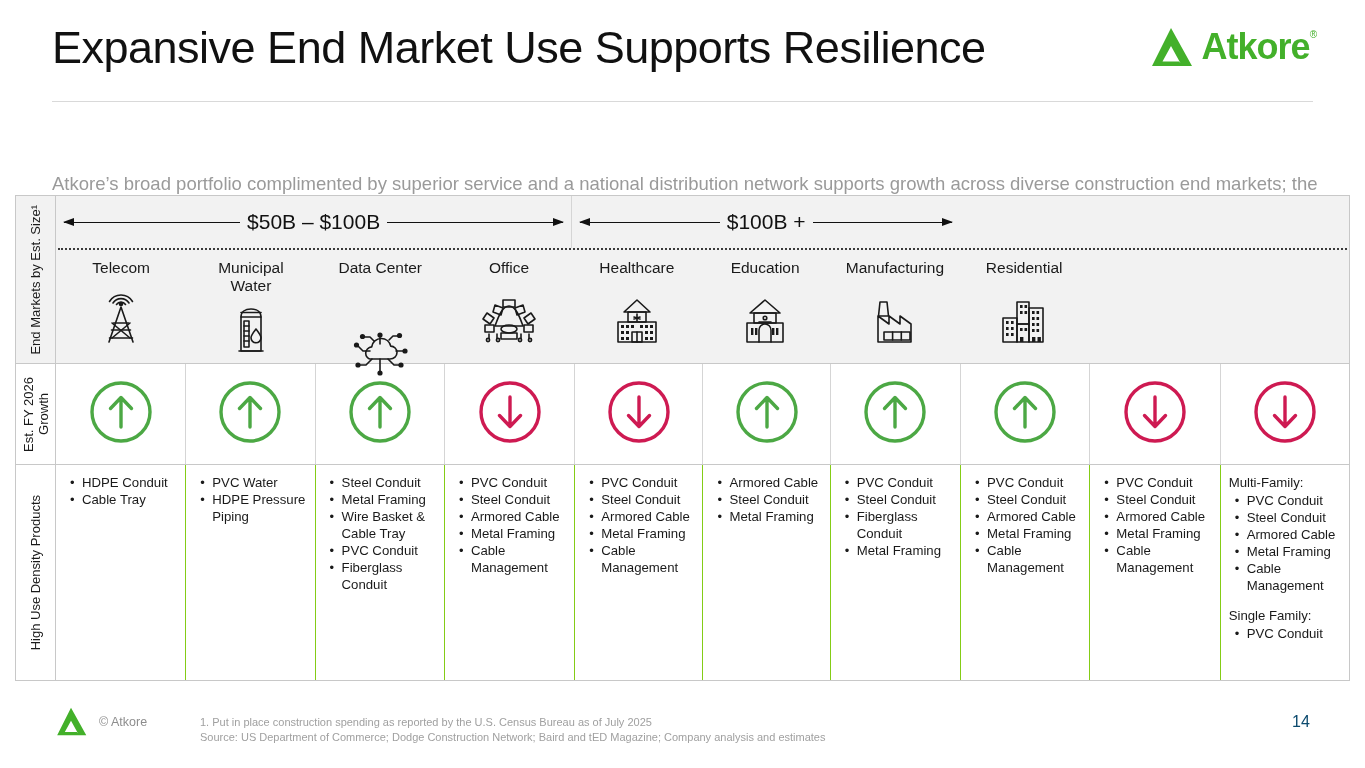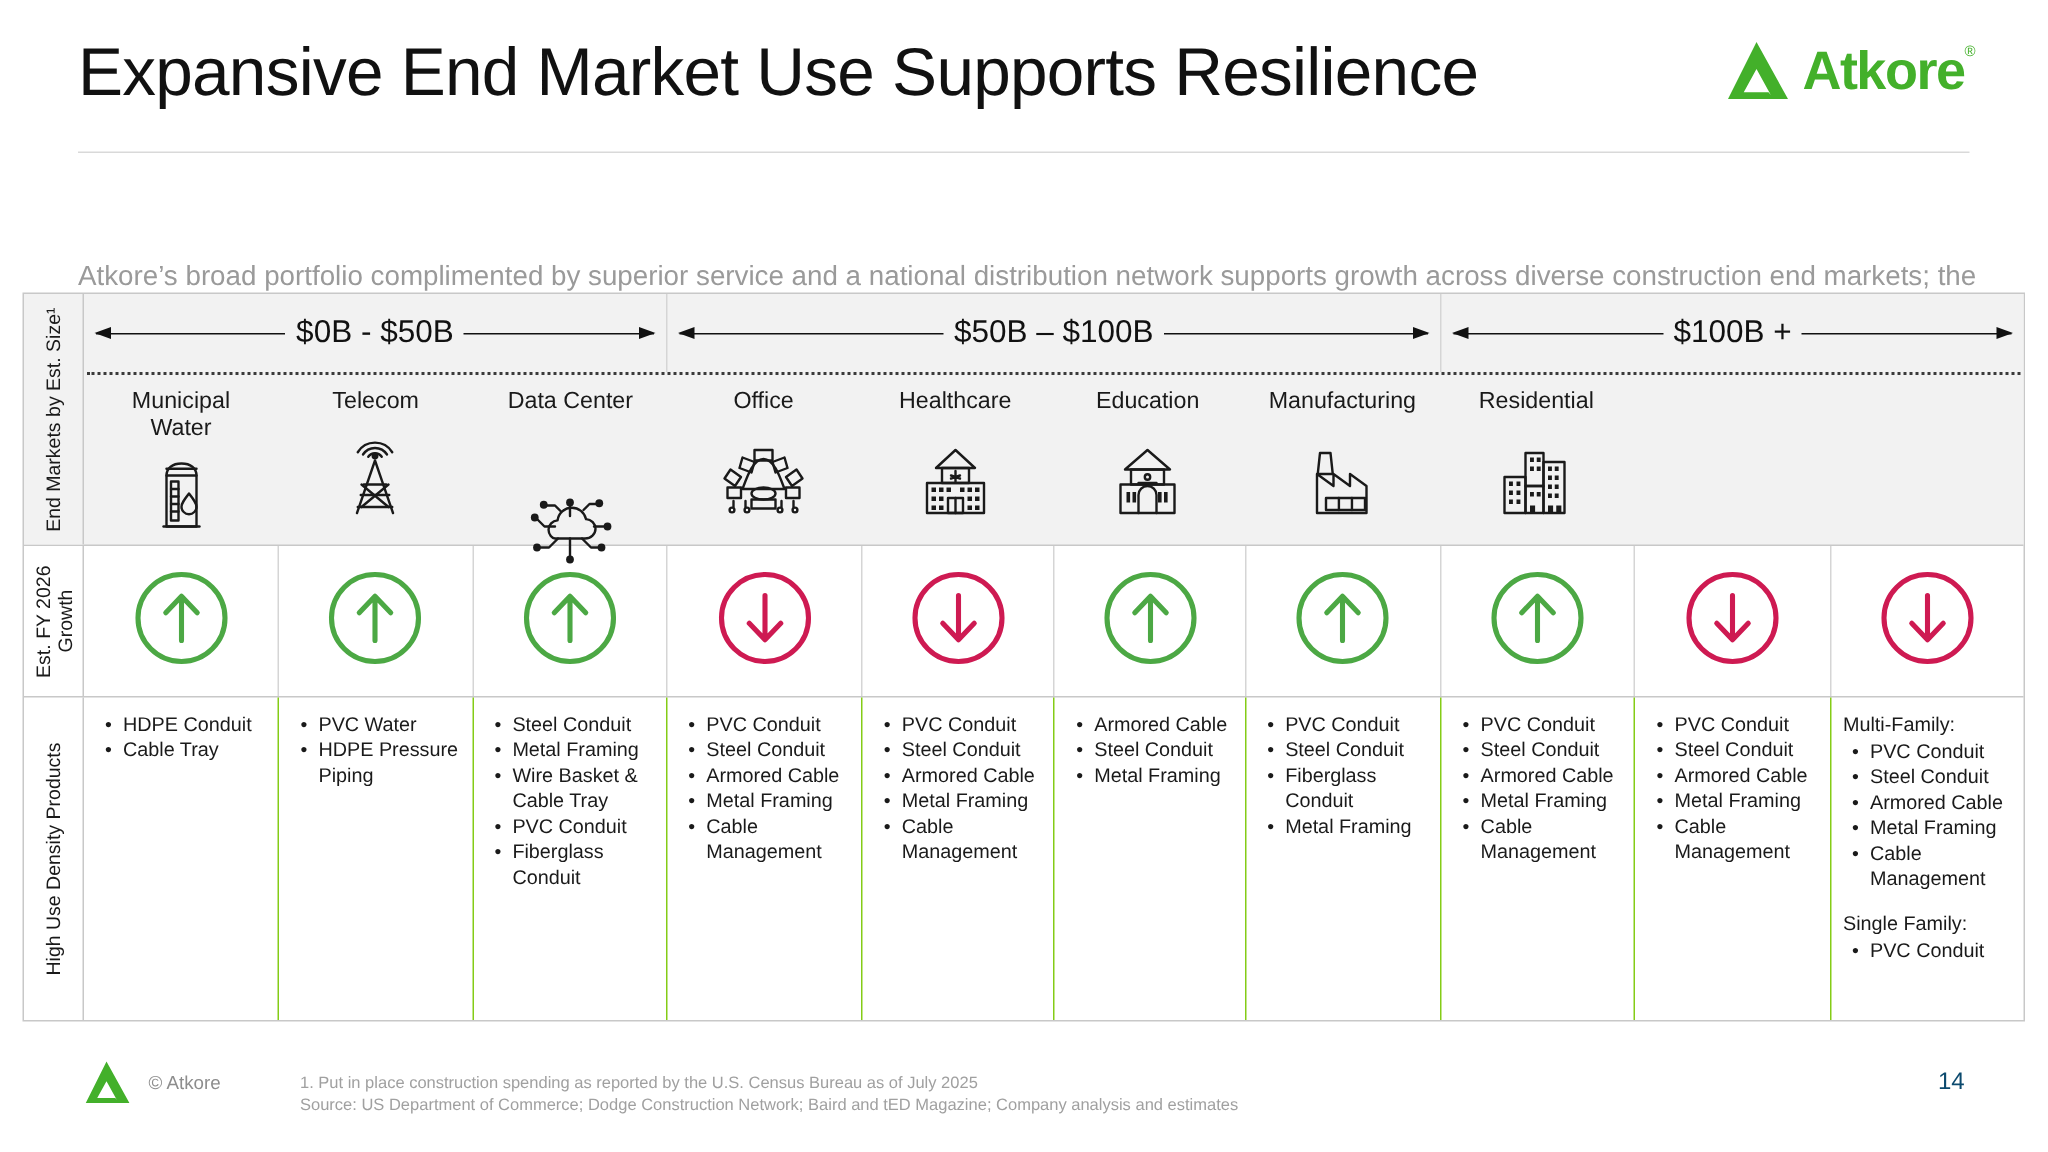--- a/index.html
+++ b/index.html
@@ -130,73 +130,66 @@
 <div class="subtitle">Atkore’s broad portfolio complimented by superior service and a national distribution network supports growth across diverse construction end markets; the diversity of end-market use enables resilience in fluctuating market conditions</div>
 
 <div class="grid">
 
   <div class="grid-row row-head">
     <div class="row-label">
       <span>End Markets by Est. Size¹</span>
     </div>
     <div class="head-body">
       <div class="bands" id="bands-row">
-          <div class="band" style="width: 30.0775%;">
-            <div class="band-inner">
-       <div class="arr-line arr-left"></div>
-       <div class="band-label">$0B - $50B</div>
-       <div class="arr-line arr-right"></div>
-     </div>
-          </div>
           <div class="band" style="width: 39.9225%;">
             <div class="band-inner">
        <div class="arr-line arr-left"></div>
        <div class="band-label">$50B – $100B</div>
        <div class="arr-line arr-right"></div>
      </div>
           </div>
           <div class="band" style="width: 30%;">
             <div class="band-inner">
        <div class="arr-line arr-left"></div>
        <div class="band-label">$100B +</div>
        <div class="arr-line arr-right"></div>
      </div>
           </div>
         </div>
       <div class="dotted-sep"></div>
       <div class="markets" id="markets-row">
+          <div class="market-cell" style="width: 10.0775%;">
+            <div class="market-name">Telecom</div>
+            <div class="market-icon">
+              <svg width="58" height="52" viewBox="0 0 58 52">
+    <g stroke="#1a1a1a" fill="none" stroke-width="1.6" stroke-linecap="round" stroke-linejoin="round">
+      <path d="M29 13 L17 48 M29 13 L41 48"></path>
+      <path d="M21.5 29 L36.5 29 M19.5 36 L38.5 36 M17.5 44 L40.5 44"></path>
+      <path d="M20 29 L38 44 M38 29 L20 44"></path>
+      <circle cx="29" cy="10" r="2.3" fill="#1a1a1a" stroke="none"></circle>
+      <path d="M24.5 10.5 a5.5 5.5 0 0 1 9 0"></path>
+      <path d="M21 9 a9.5 9.5 0 0 1 16 0"></path>
+      <path d="M17.5 7.5 a13.5 13.5 0 0 1 23 0"></path>
+    </g>
+              </svg>
+            </div>
+          </div>
           <div class="market-cell" style="width: 10%;">
             <div class="market-name">Municipal
 Water</div>
             <div class="market-icon">
               <svg width="56" height="52" viewBox="0 0 56 52">
     <g stroke="#1a1a1a" fill="none" stroke-width="1.6" stroke-linecap="round" stroke-linejoin="round">
       <path d="M18 14 h20 v34 h-20 z"></path>
       <path d="M18 14 c0-5 4-8 10-8 s10 3 10 8"></path>
       <path d="M18 9.5 h20"></path>
       <path d="M16 48 h24"></path>
       <path d="M21 18 h5 v26 h-5 z"></path>
       <path d="M21 23 h5 M21 28 h5 M21 33 h5 M21 38 h5"></path>
       <path d="M33 26 c-3.5 4.5-5 6.5-5 8.8 a5 5 0 0 0 10 0 c0-2.3-1.5-4.3-5-8.8 z"></path>
-    </g>
-              </svg>
-            </div>
-          </div>
-          <div class="market-cell" style="width: 10.0775%;">
-            <div class="market-name">Telecom</div>
-            <div class="market-icon">
-              <svg width="58" height="52" viewBox="0 0 58 52">
-    <g stroke="#1a1a1a" fill="none" stroke-width="1.6" stroke-linecap="round" stroke-linejoin="round">
-      <path d="M29 13 L17 48 M29 13 L41 48"></path>
-      <path d="M21.5 29 L36.5 29 M19.5 36 L38.5 36 M17.5 44 L40.5 44"></path>
-      <path d="M20 29 L38 44 M38 29 L20 44"></path>
-      <circle cx="29" cy="10" r="2.3" fill="#1a1a1a" stroke="none"></circle>
-      <path d="M24.5 10.5 a5.5 5.5 0 0 1 9 0"></path>
-      <path d="M21 9 a9.5 9.5 0 0 1 16 0"></path>
-      <path d="M17.5 7.5 a13.5 13.5 0 0 1 23 0"></path>
     </g>
               </svg>
             </div>
           </div>
           <div class="market-cell" style="width: 10%; gap: 48px;">
             <div class="market-name">Data Center</div>
             <div class="market-icon">
               <svg width="64" height="54" viewBox="0 0 64 54">
     <g stroke="#1a1a1a" fill="none" stroke-width="1.6" stroke-linecap="round" stroke-linejoin="round">
       <path d="M22 34 h20 c4 0 7-3 7-6.5 0-3.4-2.8-6.3-6.3-6.4 C41.6 16.6 37.8 13.5 33.3 13.5 c-5 0-9 3.7-9.6 8.4 -3.4 0.3-6 3.1-6 6.3 0 3.2 2.5 5.8 4.3 5.8z"></path>

